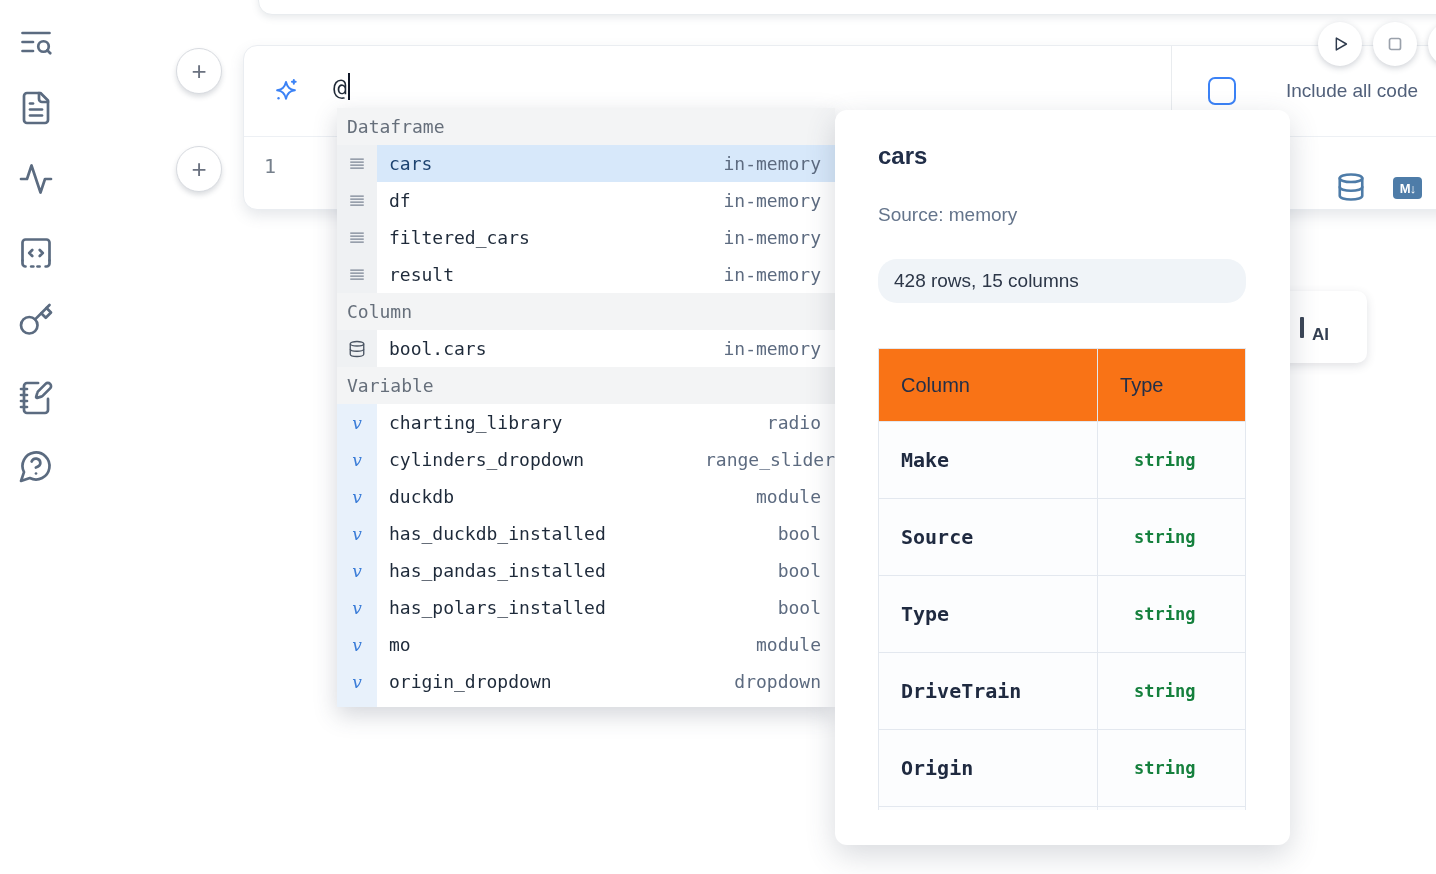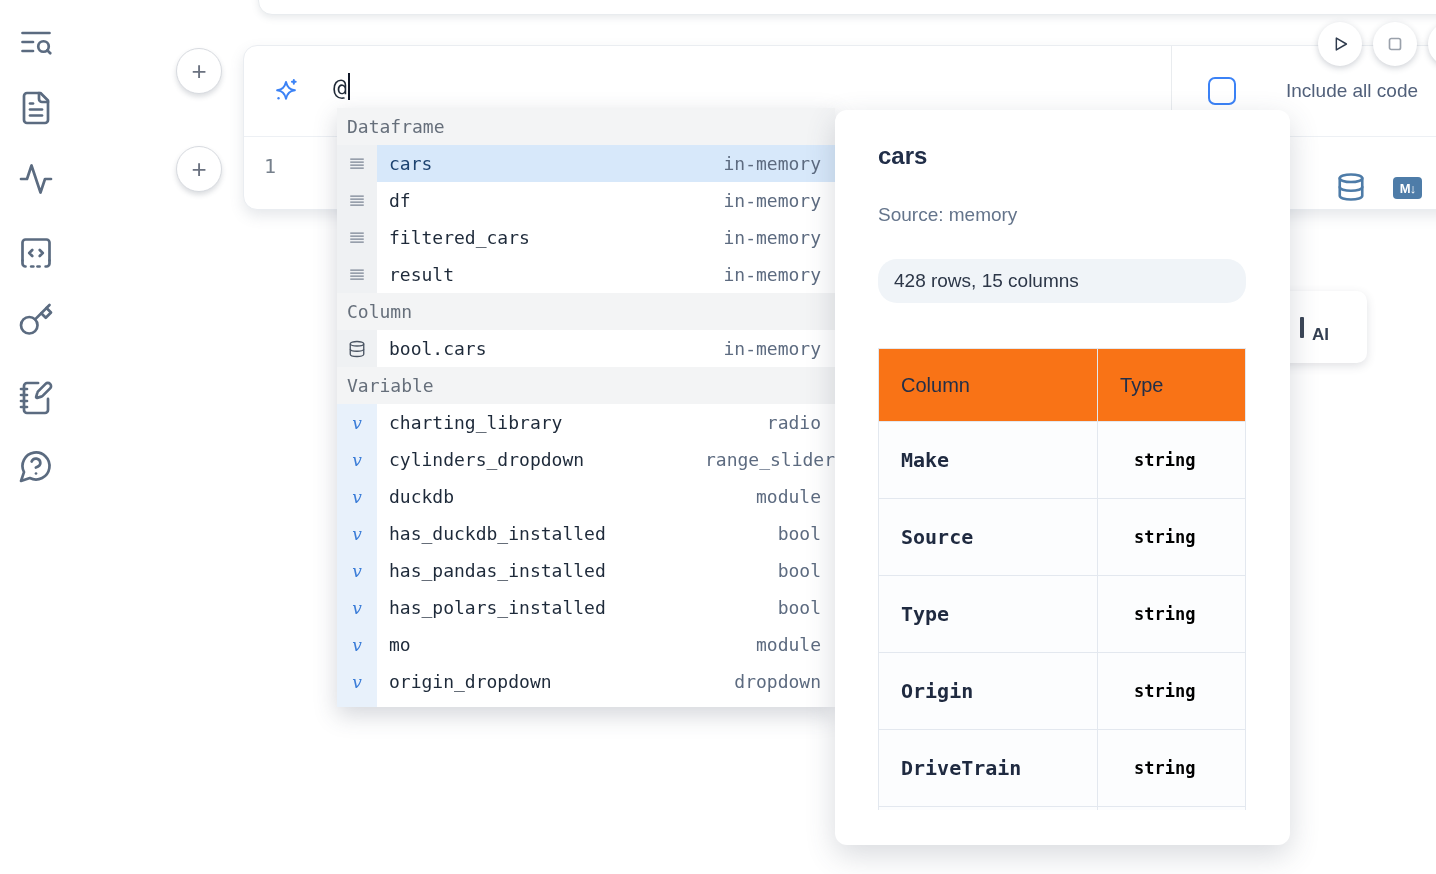--- a/index.html
+++ b/index.html
@@ -76,21 +76,21 @@
   #panel-title{position:absolute;left:43px;top:32px;font-size:24px;font-weight:bold;color:#212e48;}
   #panel-source{position:absolute;left:43px;top:94px;font-size:19px;color:#64748b;}
   #panel-badge{position:absolute;left:43px;top:149px;width:368px;height:44px;background:#f0f4f8;border-radius:19px;
                display:flex;align-items:center;padding-left:16px;box-sizing:border-box;font-size:19px;color:#2d3748;}
   #schema-wrap{position:absolute;left:43px;top:238px;width:370px;height:462px;overflow:hidden;}
   #schema{border-collapse:collapse;width:368px;}
   #schema th,#schema td{border:1px solid #e3e8ef;text-align:left;font-weight:bold;}
   #schema th{height:70px;background:#f97316;font-weight:normal;font-size:20px;color:#232f49;padding-left:22px;}
   #schema td{height:74px;background:#fcfdfe;padding-left:22px;}
   #schema .col-name{width:232px;font-family:"DejaVu Sans Mono",monospace;font-size:20px;color:#1f2a40;}
-  #schema .col-type{width:134px;font-family:"DejaVu Sans Mono",monospace;font-size:17px;color:#000000;padding-left:36px;}
+  #schema .col-type{width:134px;font-family:"DejaVu Sans Mono",monospace;font-size:17px;color:#15803d;padding-left:36px;}
 </style>
 </head>
 <body>
 
 <div id="canvas">
 
   <div class="side-icon" style="top:24px">
     <svg viewBox="0 0 24 24" fill="none" stroke="currentColor" stroke-width="1.8" stroke-linecap="round" stroke-linejoin="round">
         <path d="M21 6H3"></path>
         <path d="M10 12H3"></path>
@@ -343,25 +343,25 @@
             </tr>
             <tr>
               <td class="col-name">Source</td>
               <td class="col-type">string</td>
             </tr>
             <tr>
               <td class="col-name">Type</td>
               <td class="col-type">string</td>
             </tr>
             <tr>
+              <td class="col-name">DriveTrain</td>
+              <td class="col-type">string</td>
+            </tr>
+            <tr>
               <td class="col-name">Origin</td>
-              <td class="col-type">string</td>
-            </tr>
-            <tr>
-              <td class="col-name">DriveTrain</td>
               <td class="col-type">string</td>
             </tr>
             <tr>
               <td class="col-name"></td>
               <td class="col-type"></td>
             </tr>
           </tbody>
       </table>
     </div>
   </div>

